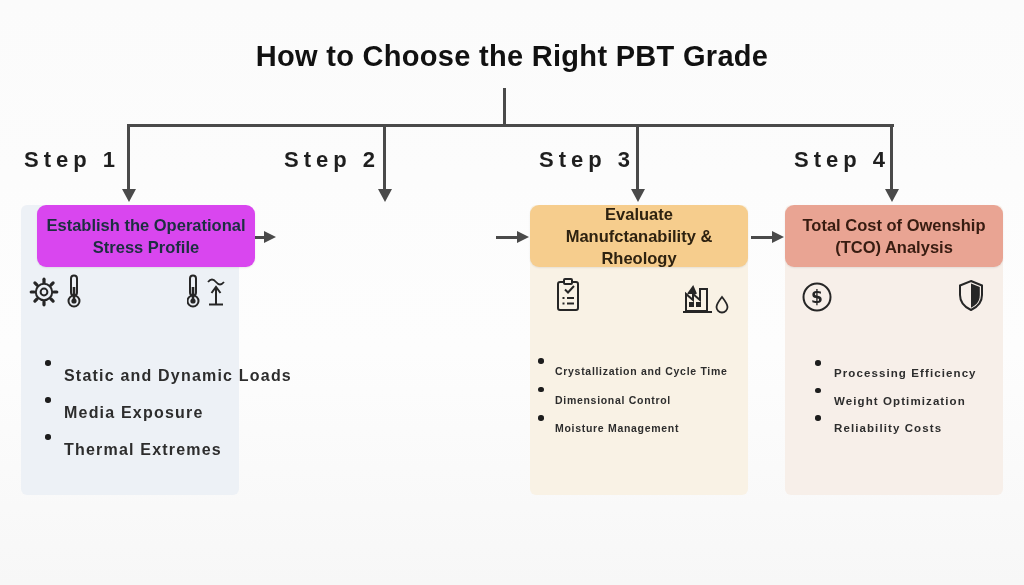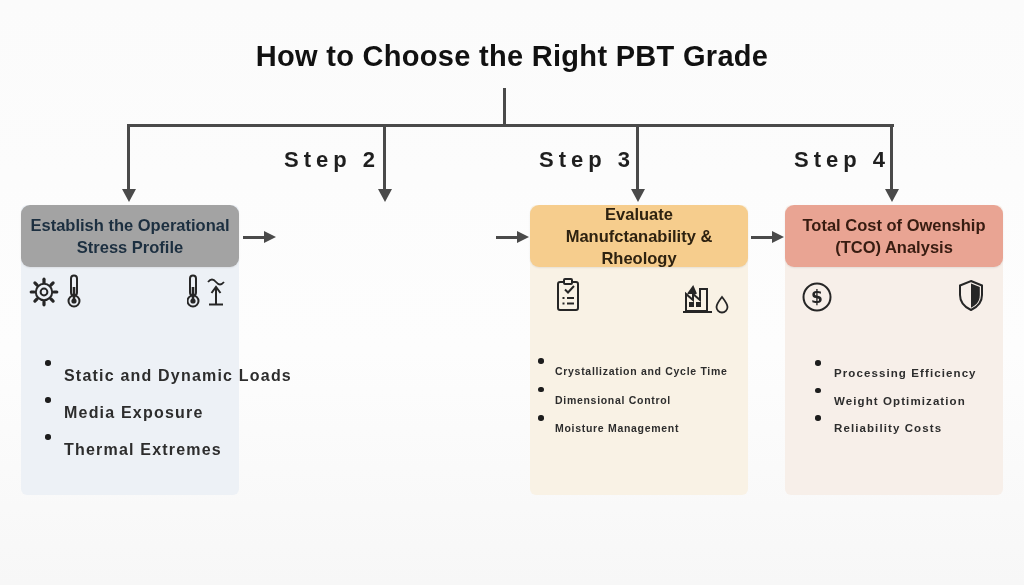--- a/index.html
+++ b/index.html
@@ -54,21 +54,21 @@
   .card2 { left:275px; background:#f1f4ed; }
   .card3 { left:530px; background:#f9f2e5; }
   .card4 { left:785px; background:#f7efe9; }
 
   .card-header {
     position:absolute; top:0; left:0; width:218px; height:62px;
     border-radius:9px; display:flex; align-items:center; justify-content:center;
     text-align:center; font-size:16.5px; font-weight:700; line-height:1.35;
     padding:0 8px; box-shadow:0 1px 2px rgba(0,0,0,0.08);
   }
-  .card1 .card-header { background:#a3a3a3; color:#1c2f40; }
+  .card1 .card-header { background:#d946ef; color:#1c2f40;margin-left:16px; }
   .card2 .card-header { background:#cbe0ab; color:#2c4618; }
   .card3 .card-header { background:#f6cd8d; color:#2e2210; }
   .card4 .card-header { background:#e9a493; color:#381c11; }
 
   .icon { position:absolute; color:#262626; }
   .icon svg { display:block; }
 
   
   .list { position:absolute; list-style:none; }
   .list li {
@@ -112,20 +112,21 @@
   <div class="vhead vhead3"></div>
   <div class="vhead vhead4"></div>
 
   <div class="harrow-line ha1"></div>
   <div class="harrow-head hh1"></div>
   <div class="harrow-line ha2"></div>
   <div class="harrow-head hh2"></div>
   <div class="harrow-line ha3"></div>
   <div class="harrow-head hh3"></div>
 
+  <div class="step-label sl1">Step 1</div>
   <div class="step-label sl2">Step 2</div>
   <div class="step-label sl3">Step 3</div>
   <div class="step-label sl4">Step 4</div>
 
   <div class="card card1">
     <div class="card-header">Establish the Operational Stress Profile</div>
     <span class="icon" style="left:8px; top:72px;">
       <svg width="30" height="30" viewBox="0 0 30 30" fill="none" stroke="#262626" stroke-width="2">
         <circle cx="15" cy="15" r="8.2"></circle>
         <circle cx="15" cy="15" r="3.4"></circle>

